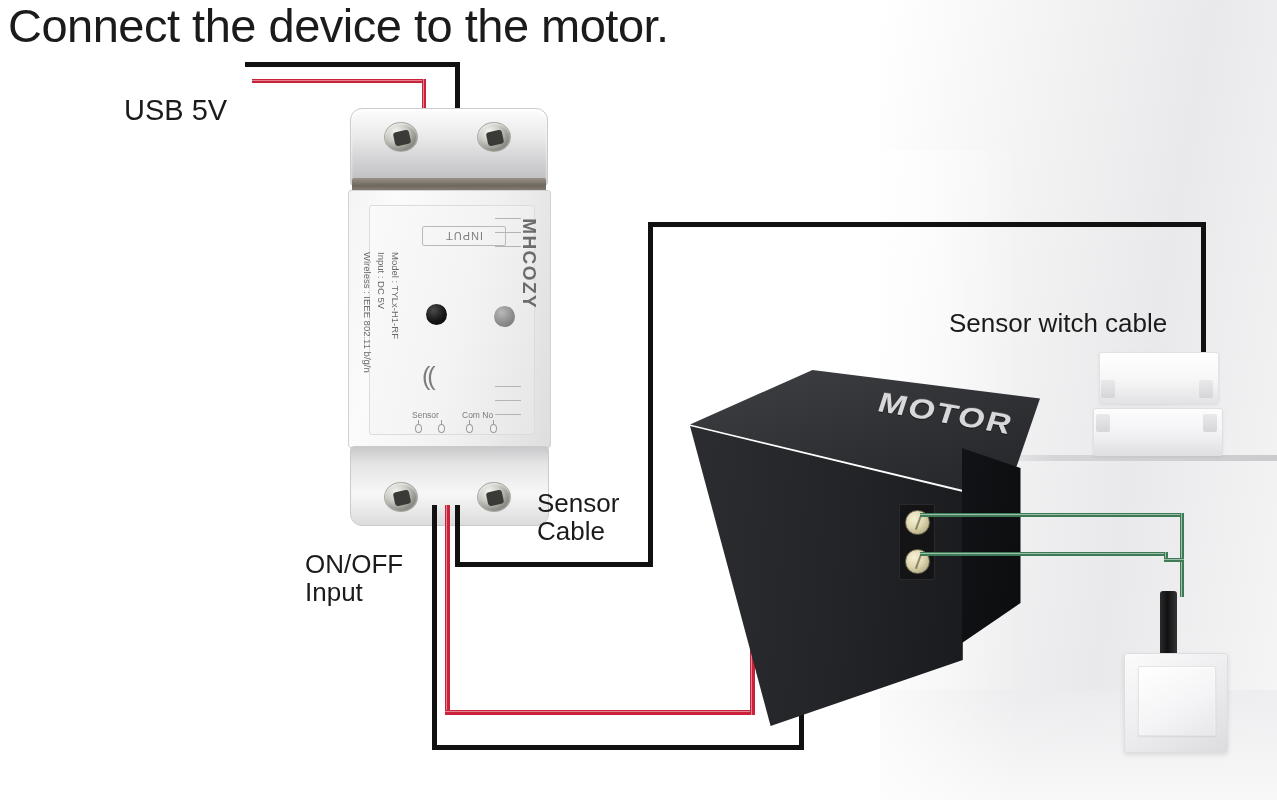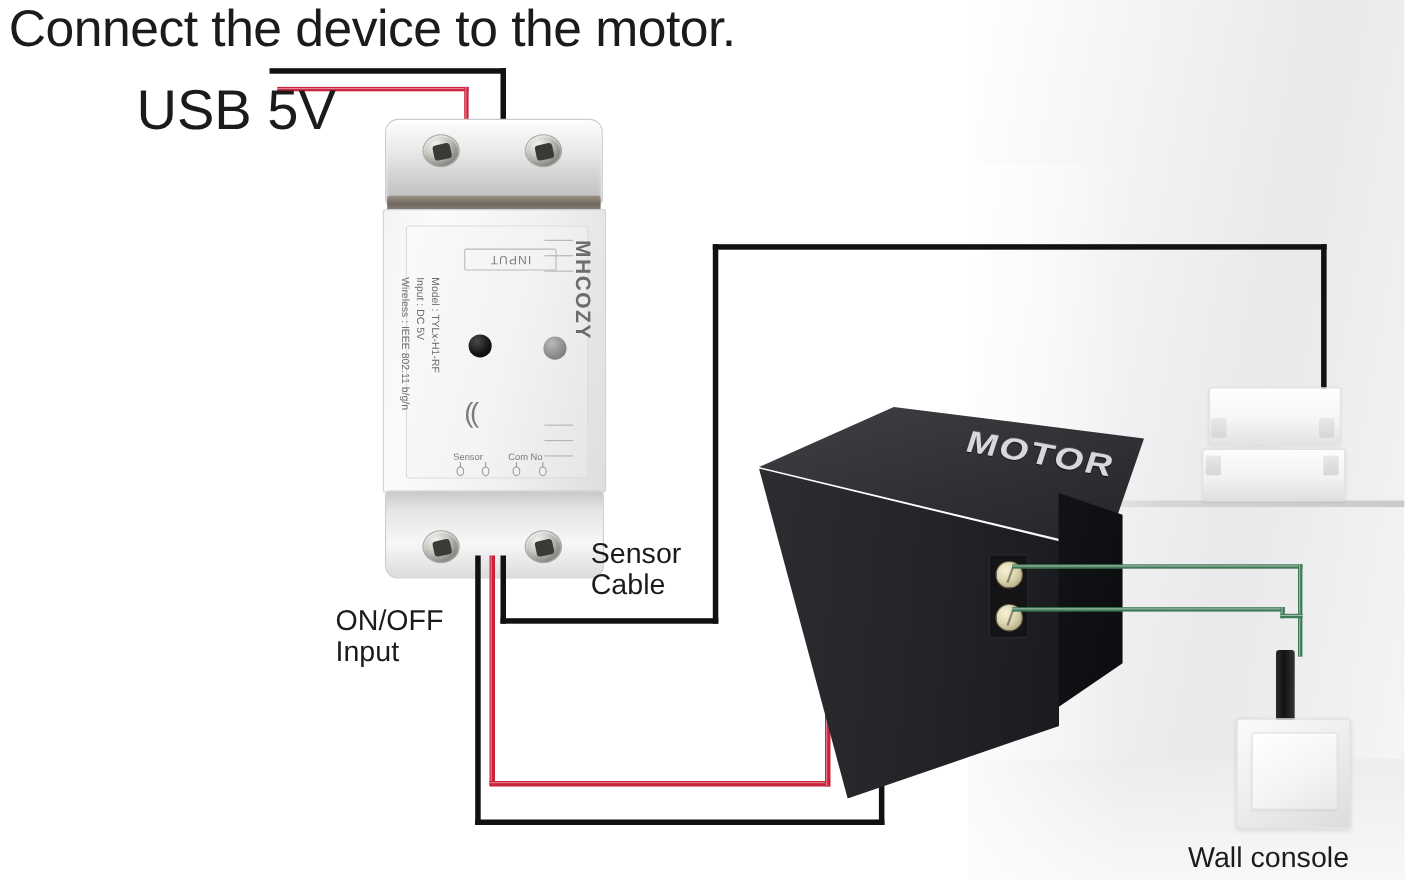--- a/index.html
+++ b/index.html
@@ -51,21 +51,21 @@
   }
 
   
   .lbl {
     position: absolute;
     color: #1b1b1b;
     white-space: pre;
     line-height: 1.08;
     font-family: "Liberation Sans", sans-serif;
   }
-  .lbl-usb  { left: 124px; top: 72px;  font-size: 51px; }
+  .lbl-usb  { left: 124px; top: 95px;  font-size: 29px; }
   .lbl-onoff{ left: 305px; top: 550px; font-size: 26px; }
   .lbl-sens { left: 537px; top: 489px; font-size: 26px; }
   .lbl-sw   { left: 949px; top: 309px; font-size: 26px; }
   .lbl-wall { left: 1080px; top: 765px; font-size: 26px; }
 
   
   .wire { position: absolute; }
   .wire-blk { background: #111111; }
   .wire-red { background: #c9223a; }
   .wire-grn { background: #3f7a56; }
@@ -340,20 +340,21 @@
   <div class="wire wire-blk" style="left:455px; top:562px; width:198px; height:5px;"></div>
 
   <div class="wire wire-blk" style="left:648px; top:222px; width:5px; height:345px;"></div>
 
   <div class="wire wire-blk" style="left:648px; top:222px; width:558px; height:5px;"></div>
 
   <div class="wire wire-blk" style="left:1201px; top:222px; width:5px; height:140px;"></div>
 
   <div class="lbl lbl-sens" style="white-space:pre-line;">Sensor
 Cable</div>
+  <div class="lbl lbl-sw">Sensor witch cable</div>
 
   <div class="sensor-unit">
     <div class="sensor-a"></div>
     <div class="sensor-b"></div>
     <div class="sensor-notch" style="left:8px;  top:28px;"></div>
     <div class="sensor-notch" style="left:106px; top:28px;"></div>
     <div class="sensor-notch" style="left:3px;   top:62px;"></div>
     <div class="sensor-notch" style="left:110px; top:62px;"></div>
   </div>
 
@@ -387,15 +388,14 @@
   <div class="wire wire-grn hlv" style="left:1164px; top:552px; width:4px; height:10px;"></div>
   <div class="wire wire-grn hl" style="left:1164px; top:558px; width:20px; height:4px;"></div>
 
   <div class="console">
     <div class="console-ferrule"></div>
     <div class="console-plate">
       <div class="console-btn"></div>
     </div>
   </div>
 
-  <div class="lbl lbl-wall">Wall console</div>
 
 </div>
 
 </body></html>

